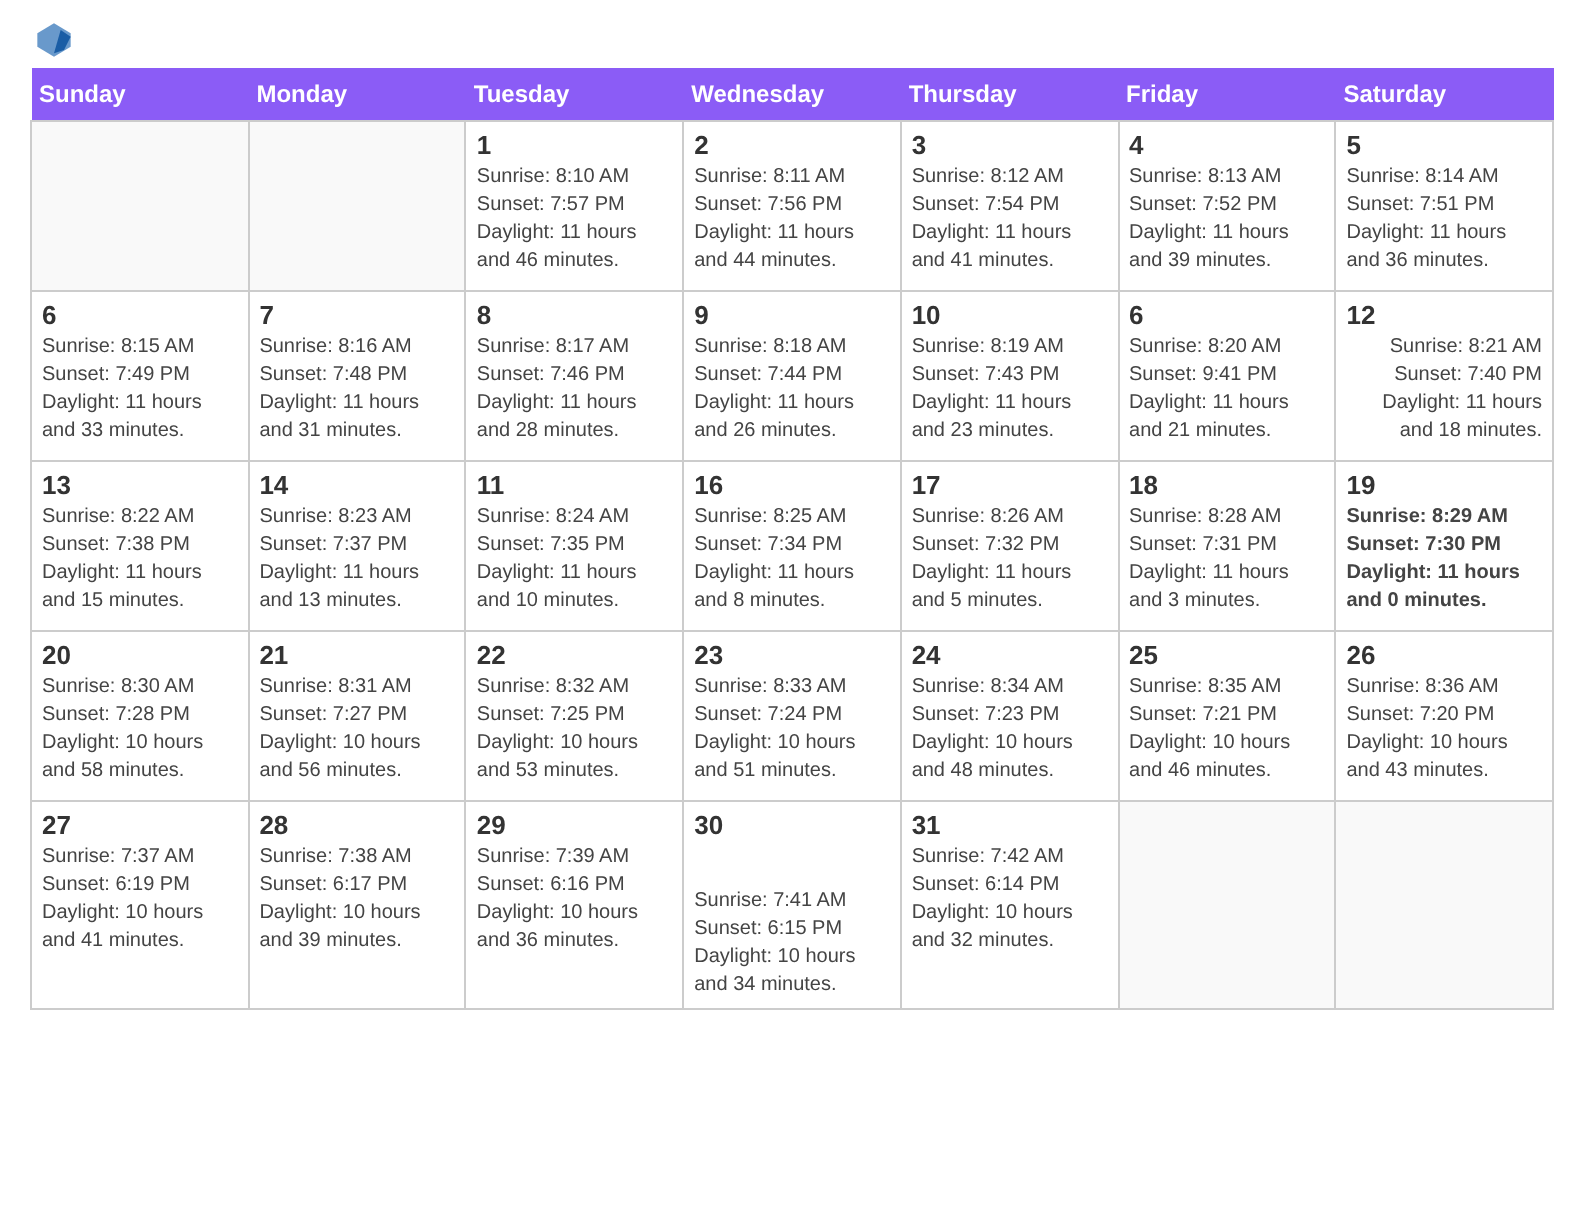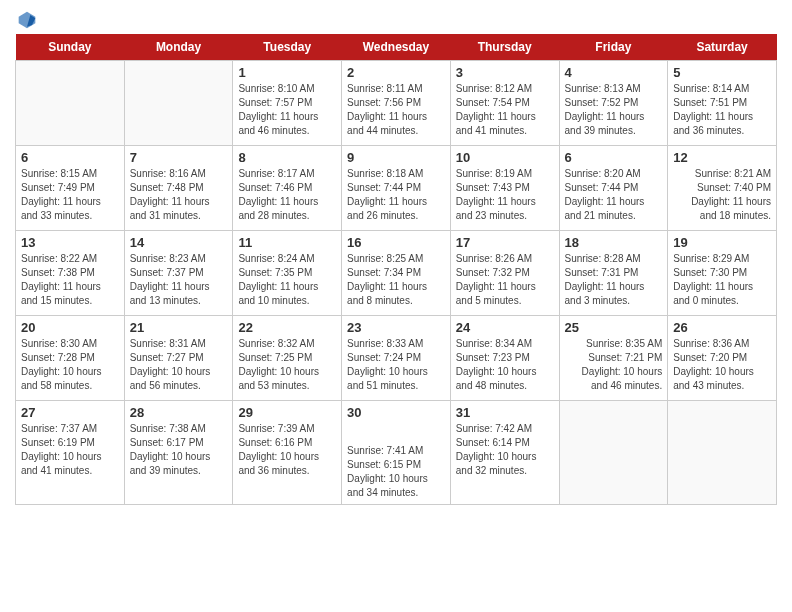--- a/index.html
+++ b/index.html
@@ -51,23 +51,23 @@
     .subtitle {
       font-size: 14px;
       color: #555;
     }
     table {
       width: 100%;
       border-collapse: collapse;
       font-size: 10px;
     }
     .day-header {
-      background: #b91c1c;
+      background: #8b5cf6;
       color: #fff;
-      text-align: center;
+      text-align: left;
       padding: 6px 4px;
       font-size: 12px;
       font-weight: bold;
     }
     td {
       border: 1px solid #ccc;
       vertical-align: top;
       padding: 4px 5px;
       min-height: 80px;
       width: calc(100% / 7);
@@ -185,21 +185,21 @@
         </td>
         <td>
           <span class="day-num">10</span>
           <div class="day-info" style="white-space: pre-line;">Sunrise: 8:19 AM
 Sunset: 7:43 PM
 Daylight: 11 hours and 23 minutes.</div>
         </td>
         <td>
           <span class="day-num">6</span>
           <div class="day-info" style="white-space: pre-line;">Sunrise: 8:20 AM
-Sunset: 7:44 PM
+Sunset: 9:41 PM
 Daylight: 11 hours and 21 minutes.</div>
         </td>
         <td>
           <span class="day-num">12</span>
           <div class="day-info" style="white-space: pre-line; text-align: right;">Sunrise: 8:21 AM
 Sunset: 7:40 PM
 Daylight: 11 hours and 18 minutes.</div>
         </td>
       </tr>
       <tr class="week-row">
@@ -234,21 +234,21 @@
 Daylight: 11 hours and 5 minutes.</div>
         </td>
         <td>
           <span class="day-num">18</span>
           <div class="day-info" style="white-space: pre-line;">Sunrise: 8:28 AM
 Sunset: 7:31 PM
 Daylight: 11 hours and 3 minutes.</div>
         </td>
         <td>
           <span class="day-num">19</span>
-          <div class="day-info" style="white-space: pre-line;">Sunrise: 8:29 AM
+          <div class="day-info" style="white-space: pre-line; font-weight: bold;">Sunrise: 8:29 AM
 Sunset: 7:30 PM
 Daylight: 11 hours and 0 minutes.</div>
         </td>
       </tr>
       <tr class="week-row">
         <td>
           <span class="day-num">20</span>
           <div class="day-info" style="white-space: pre-line;">Sunrise: 8:30 AM
 Sunset: 7:28 PM
 Daylight: 10 hours and 58 minutes.</div>
@@ -272,21 +272,21 @@
 Daylight: 10 hours and 51 minutes.</div>
         </td>
         <td>
           <span class="day-num">24</span>
           <div class="day-info" style="white-space: pre-line;">Sunrise: 8:34 AM
 Sunset: 7:23 PM
 Daylight: 10 hours and 48 minutes.</div>
         </td>
         <td>
           <span class="day-num">25</span>
-          <div class="day-info" style="white-space: pre-line; text-align: right;">Sunrise: 8:35 AM
+          <div class="day-info" style="white-space: pre-line;">Sunrise: 8:35 AM
 Sunset: 7:21 PM
 Daylight: 10 hours and 46 minutes.</div>
         </td>
         <td>
           <span class="day-num">26</span>
           <div class="day-info" style="white-space: pre-line;">Sunrise: 8:36 AM
 Sunset: 7:20 PM
 Daylight: 10 hours and 43 minutes.</div>
         </td>
       </tr>

